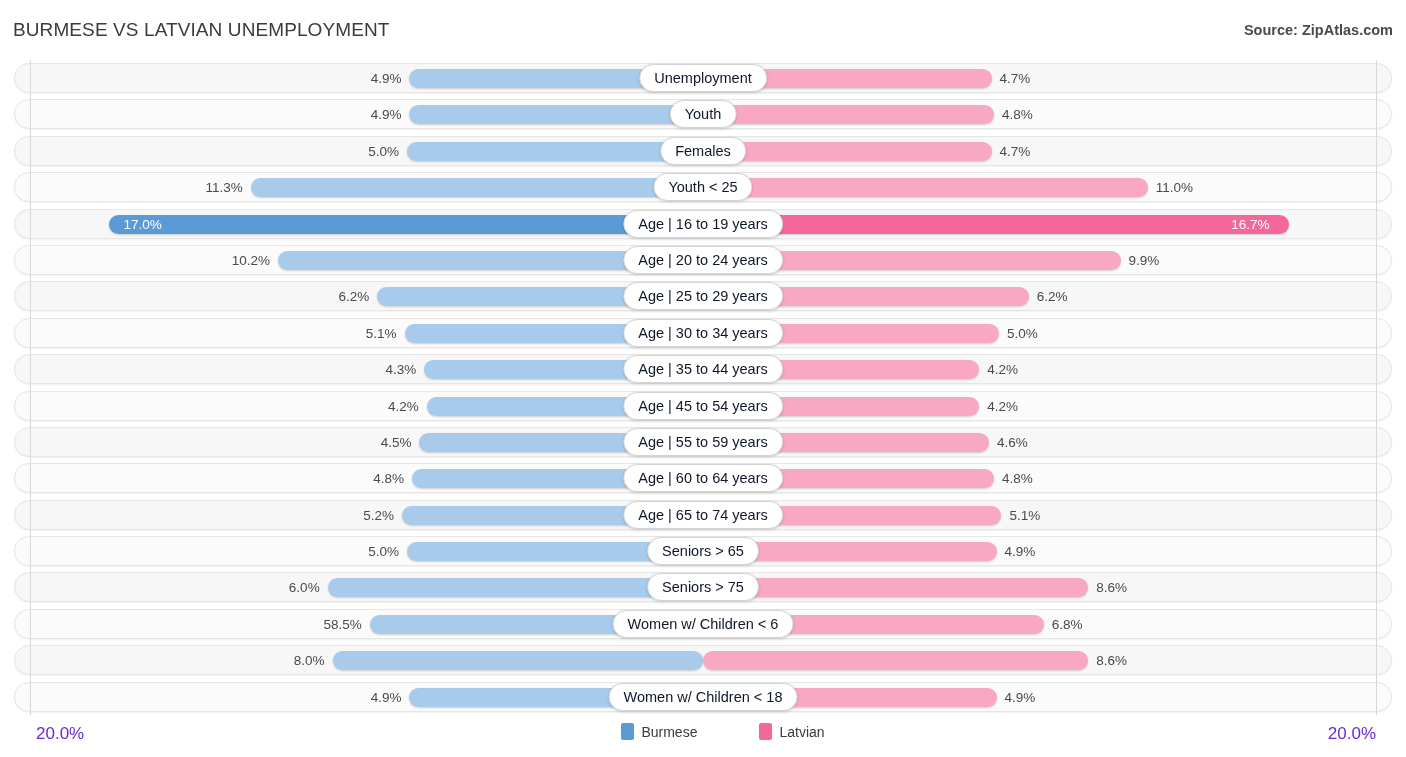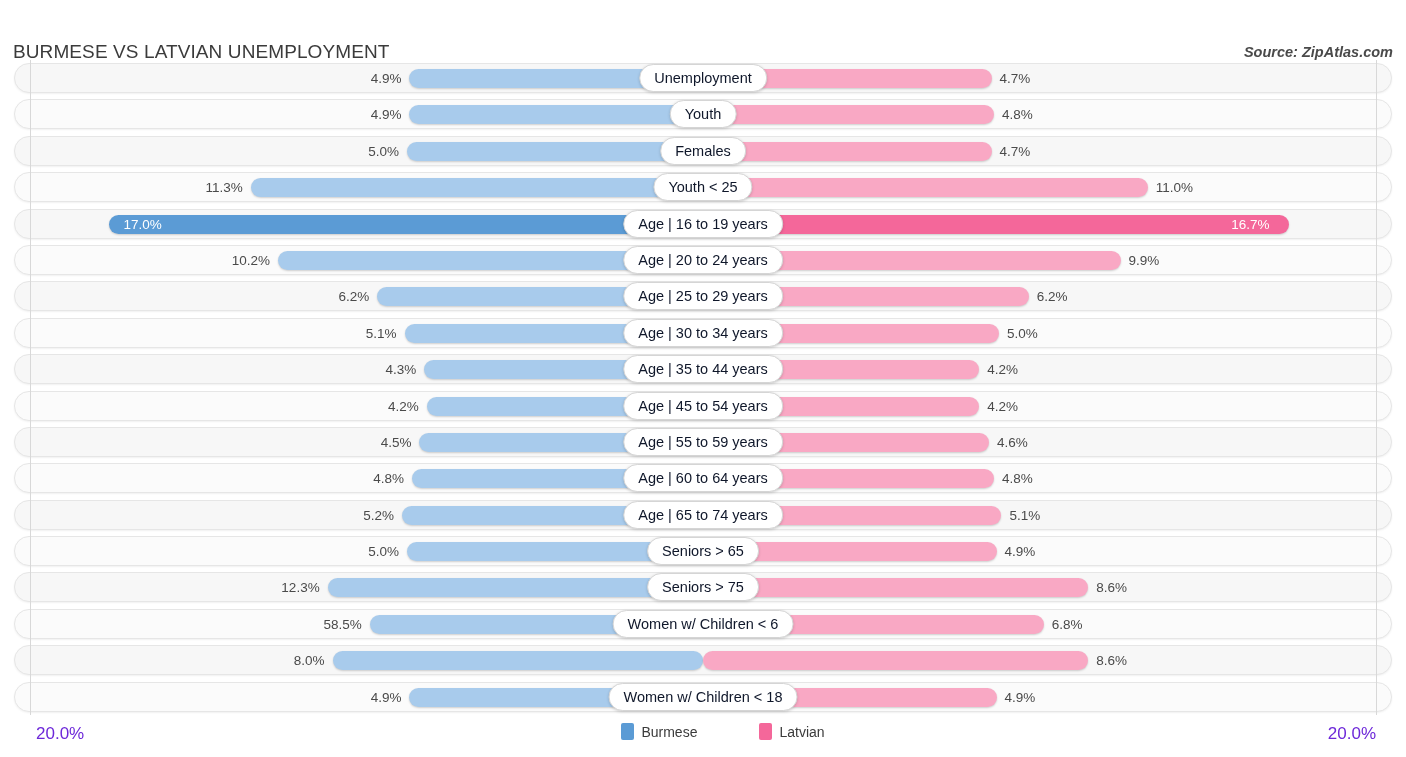--- a/index.html
+++ b/index.html
@@ -15,36 +15,34 @@
     width: 1406px;
     height: 757px;
     background: #ffffff;
   }
 
   
   .header {
     position: absolute;
     top: 0; left: 0; right: 0;
     height: 60px;
-    margin-top: 22px;
   }
   .chart-title {
     position: absolute;
     left: 13px; top: 19px;
     font-size: 19px;
     font-weight: 400;
     color: #3b3b3b;
     letter-spacing: 0.1px;
     white-space: nowrap;
   }
   .chart-source {
     position: absolute;
     right: 13px; top: 22px;
     font-size: 14.5px;
-    font-style: italic;
     font-weight: bold;
     color: #4a4a4a;
     white-space: nowrap;
   }
 
   
   .plot {
     position: absolute;
     left: 0; top: 60px;
     width: 1406px;
@@ -300,21 +298,21 @@
           <div class="bar left" style="width: 296px; background: rgb(168, 203, 236);"></div>
           <div class="bar right" style="width: 293.52px; background: rgb(249, 168, 196);"></div>
           <div class="val left" style="right: 1007px;">5.0%</div>
           <div class="val right" style="left: 1004.52px;">4.9%</div>
           <div class="cat-pill">Seniors &gt; 65</div>
         </div>
         <div class="row">
           <div class="track"></div>
           <div class="bar left" style="width: 375.36px; background: rgb(168, 203, 236);"></div>
           <div class="bar right" style="width: 385.28px; background: rgb(249, 168, 196);"></div>
-          <div class="val left" style="right: 1086.36px;">12.3%</div>
+          <div class="val left" style="right: 1086.36px;">6.0%</div>
           <div class="val right" style="left: 1096.28px;">8.6%</div>
           <div class="cat-pill">Seniors &gt; 75</div>
         </div>
         <div class="row alt">
           <div class="track"></div>
           <div class="bar left" style="width: 333.2px; background: rgb(168, 203, 236);"></div>
           <div class="bar right" style="width: 340.64px; background: rgb(249, 168, 196);"></div>
           <div class="val left" style="right: 1044.2px;">58.5%</div>
           <div class="val right" style="left: 1051.64px;">6.8%</div>
           <div class="cat-pill">Women w/ Children &lt; 6</div>

